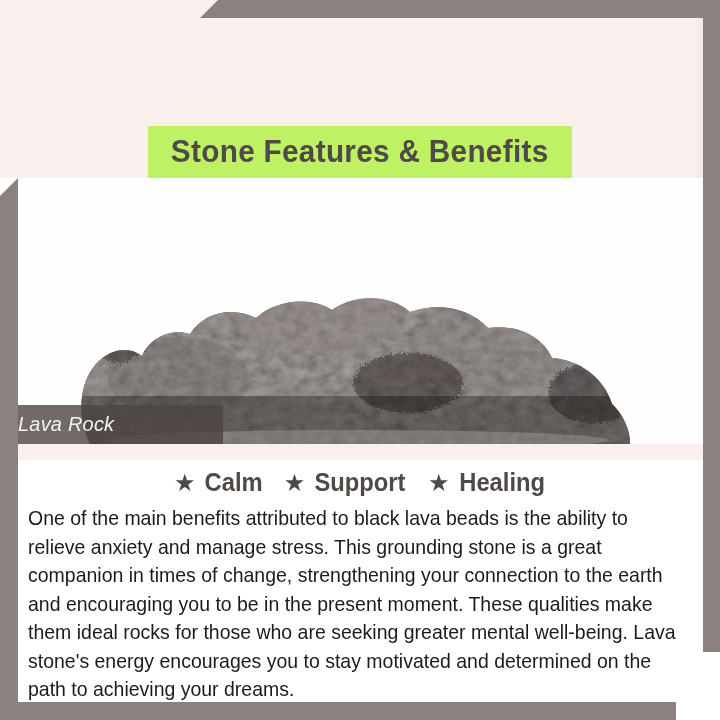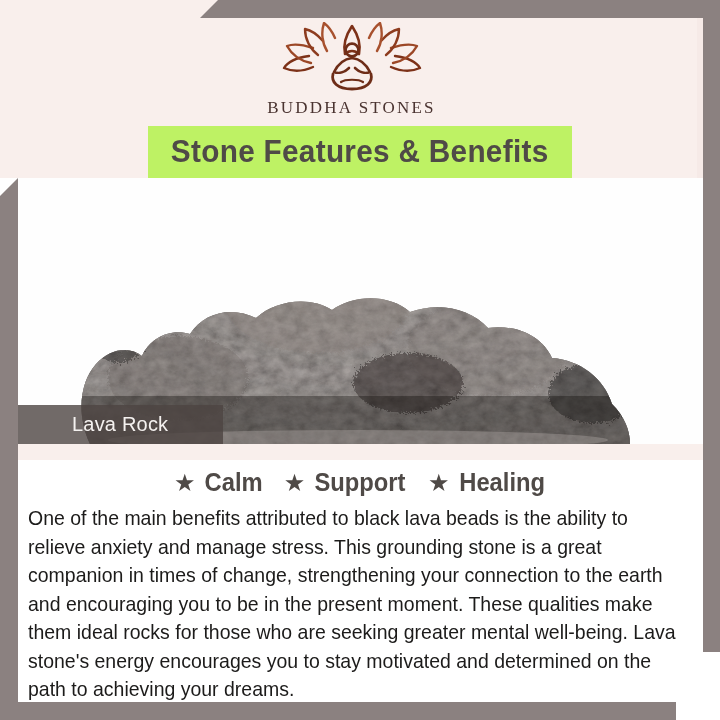--- a/index.html
+++ b/index.html
@@ -83,22 +83,23 @@
   .photo svg { display: block; width: 100%; height: 100%; }
 
   .caption-banner {
     position: absolute; left: 0; top: 227px;
     width: 205px; height: 39px;
     background: rgba(77,69,66,0.80);
     display: flex; align-items: center;
   }
   .caption-text {
     color: #f4f1ef; font-size: 20px; font-weight: 400;
-    padding-left: 54px; letter-spacing: 0.2px;
+    letter-spacing: 0.2px;
     white-space: nowrap;
+    font-style: italic;
   }
 
   
   .lower {
     position: absolute; left: 18px; top: 444px;
     width: 685px; height: 258px;
     background: #ffffff;
   }
   .cream-strip {
     position: absolute; left: 0; top: 0; width: 100%; height: 16px;
@@ -127,47 +128,20 @@
   }
 </style>
 </head>
 <body>
 
 <div class="poster">
 
   <div class="header">
     <div class="header-inner-line"></div>
 
-    <div class="logo-wrap">
-      <svg class="logo-mark" viewBox="0 0 150 72">
-        <g fill="none" stroke-linecap="round" stroke-linejoin="round">
-
-          <path d="M32,34 C18,36 10,41 7,46 C16,50 27,49 36,45" stroke="#7d3118" stroke-width="2.4"></path>
-          <path d="M36,26 C24,22 15,22 10,24 C15,33 24,39 34,41" stroke="#9c4726" stroke-width="2.4"></path>
-          <path d="M46,19 C40,12 33,8 28,7 C28,17 33,27 41,33" stroke="#8d3b1e" stroke-width="2.4"></path>
-          <path d="M58,16 C55,9 51,4 47,1 C44,10 45,21 50,29" stroke="#a8512e" stroke-width="2.4"></path>
-
-          <path d="M118,34 C132,36 140,41 143,46 C134,50 123,49 114,45" stroke="#7d3118" stroke-width="2.4"></path>
-          <path d="M114,26 C126,22 135,22 140,24 C135,33 126,39 116,41" stroke="#9c4726" stroke-width="2.4"></path>
-          <path d="M104,19 C110,12 117,8 122,7 C122,17 117,27 109,33" stroke="#8d3b1e" stroke-width="2.4"></path>
-          <path d="M92,16 C95,9 99,4 103,1 C106,10 105,21 100,29" stroke="#a8512e" stroke-width="2.4"></path>
-
-          <path d="M75,4 C69,13 66,23 68,32 C72,28 78,28 82,32 C84,23 81,13 75,4Z" stroke="#7d3118" stroke-width="2.6"></path>
-
-          <circle cx="75" cy="28" r="6.4" stroke="#6e2d18" stroke-width="2.6"></circle>
-
-          <path d="M75,36 C67,37 61,42 57,50 C62,52 68,50 72,46" stroke="#6e2d18" stroke-width="2.6"></path>
-          <path d="M75,36 C83,37 89,42 93,50 C88,52 82,50 78,46" stroke="#6e2d18" stroke-width="2.6"></path>
-
-          <path d="M56,52 C54,60 60,67 75,67 C90,67 96,60 94,52" stroke="#6e2d18" stroke-width="2.8"></path>
-          <path d="M64,60 C68,57 82,57 86,60" stroke="#6e2d18" stroke-width="2.2"></path>
-        </g>
-      </svg>
-      <div class="logo-text">BUDDHA STONES</div>
-    </div>
 
     <div class="title-plate">
       <div class="title-text">Stone Features &amp; Benefits</div>
     </div>
   </div>
 
   <div class="photo">
     <svg viewBox="0 0 685 266" preserveAspectRatio="none">
       <defs>
         <radialGradient id="rockBase" cx="48%" cy="45%" r="72%">

